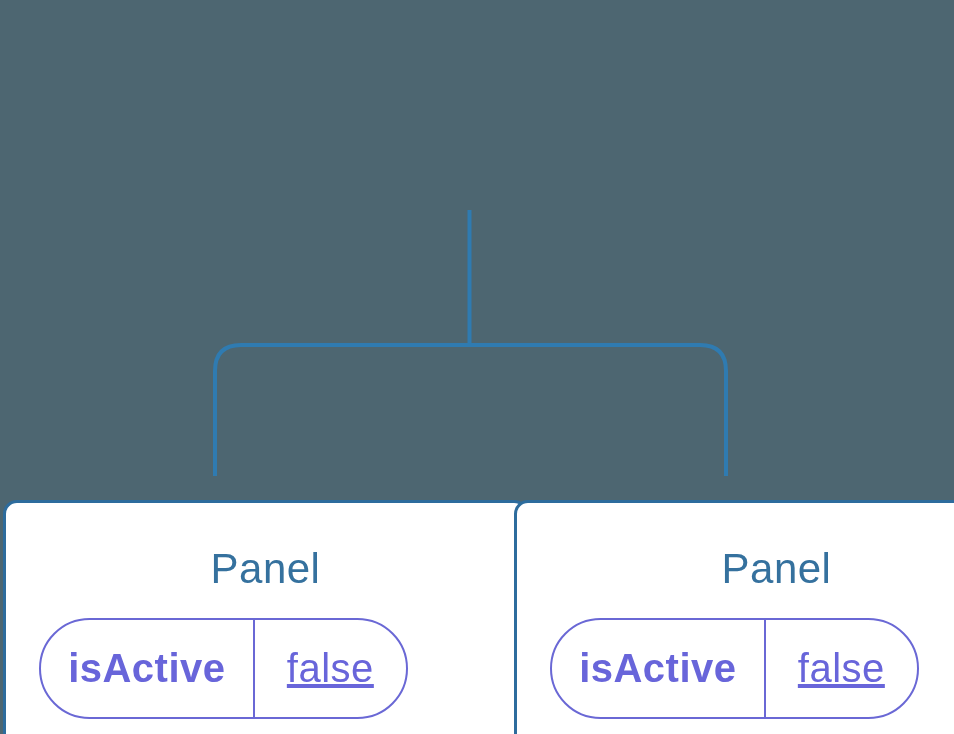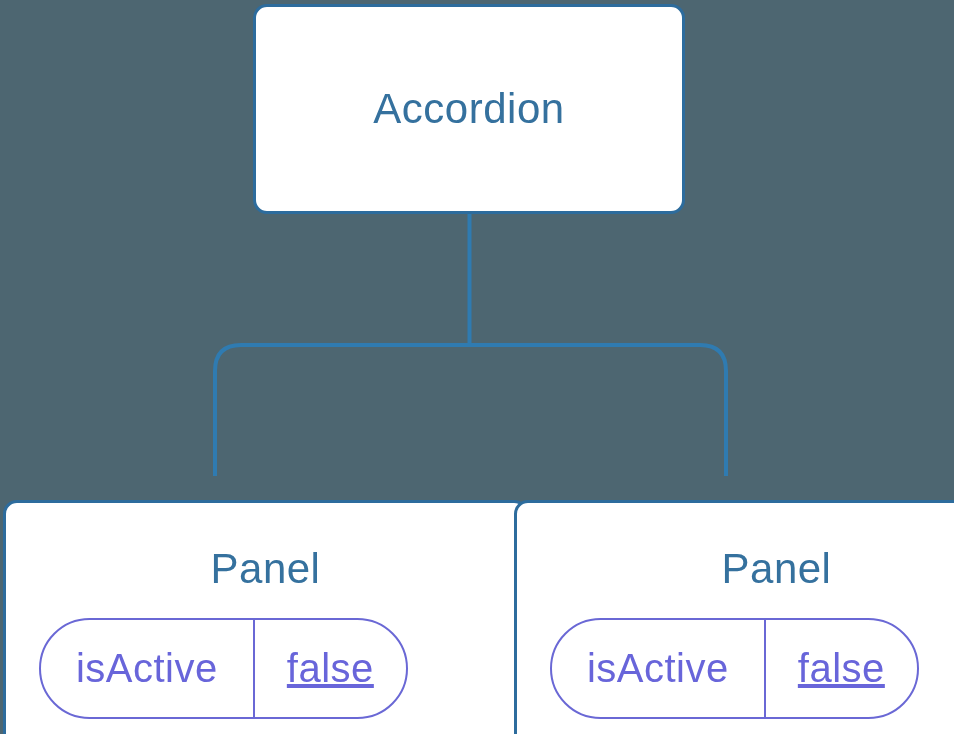--- a/index.html
+++ b/index.html
@@ -84,39 +84,37 @@
     display: flex;
     align-items: center;
     justify-content: center;
     font-size: 40px;
     letter-spacing: 0.5px;
     color: var(--state-text, #6865DA);
   }
   .state-key {
     flex: 0 0 58%;
     border-right: 2px solid var(--state-border, #6A68D5);
+    font-weight: bold;
   }
   .state-value {
     flex: 1 1 auto;
     text-decoration: underline;
   }
 </style>
 </head>
 <body>
 
 <div class="canvas">
 
   <svg class="connectors" width="954" height="734" viewBox="0 0 954 734" aria-hidden="true">
     <path d="M469.5 210 L469.5 347"></path>
     <path d="M215 476 L215 371 Q215 345 241 345 L700 345 Q726 345 726 371 L726 476"></path>
   </svg>
 
-  <div class="node node-root">
-    <span class="node-label">Accordion</span>
-  </div>
 
   <div class="node panel panel-left">
     <div class="panel-title">Panel</div>
     <div class="state-pill">
       <span class="state-key">isActive</span>
       <span class="state-value">false</span>
     </div>
   </div>
 
   <div class="node panel panel-right">

